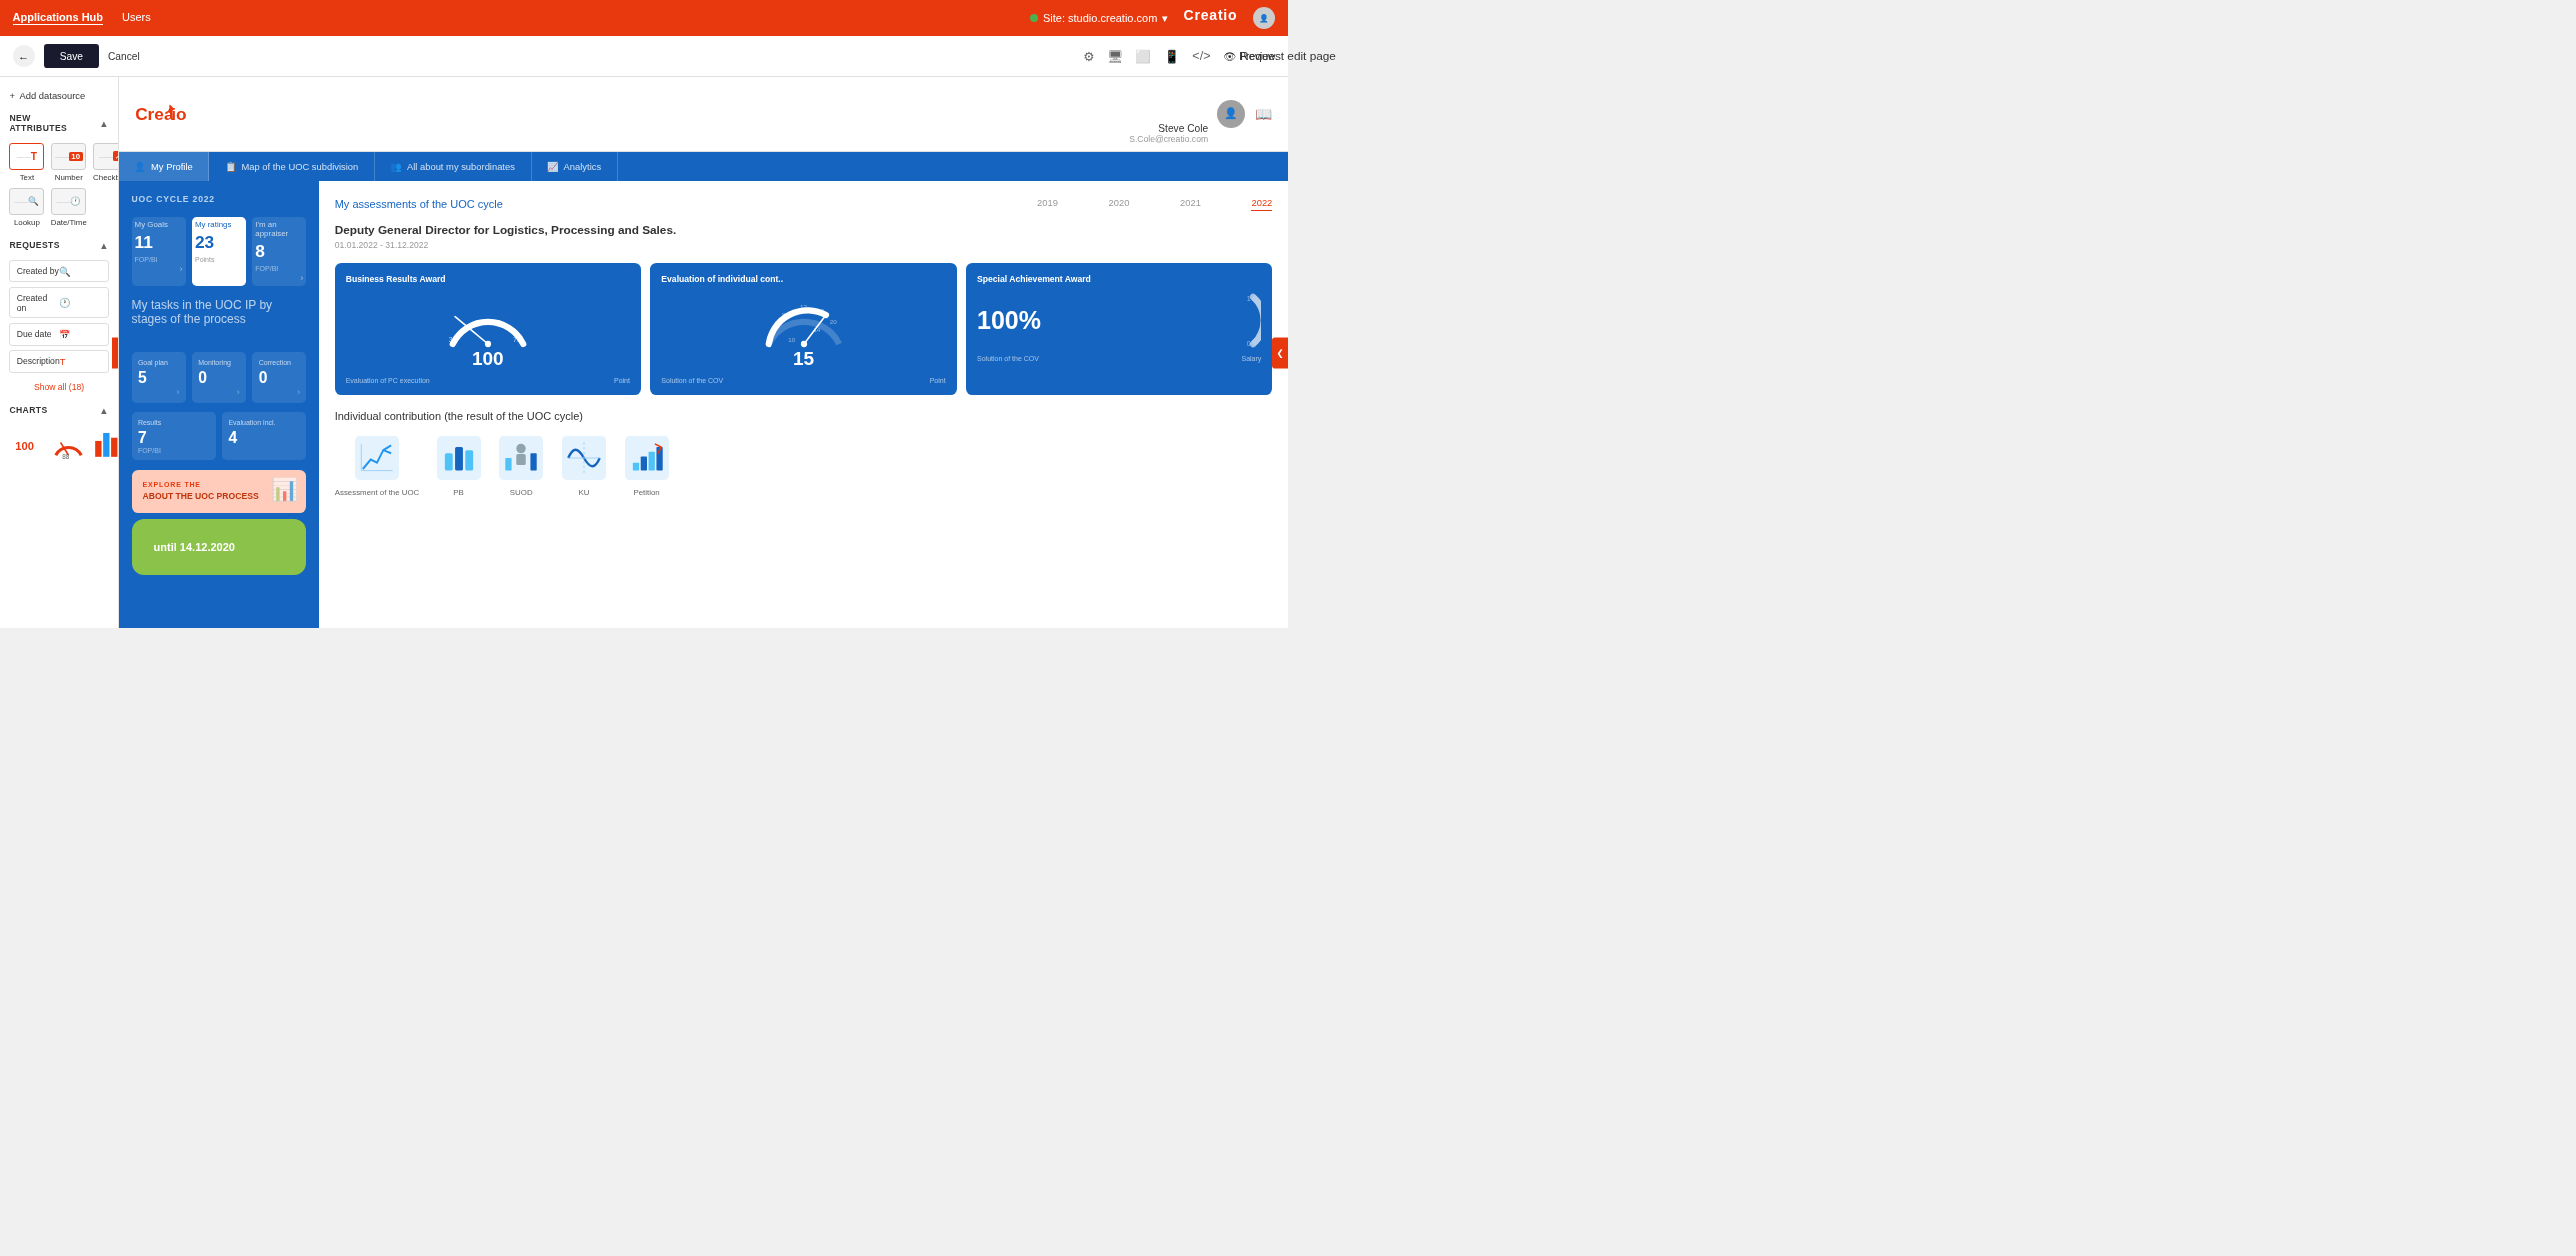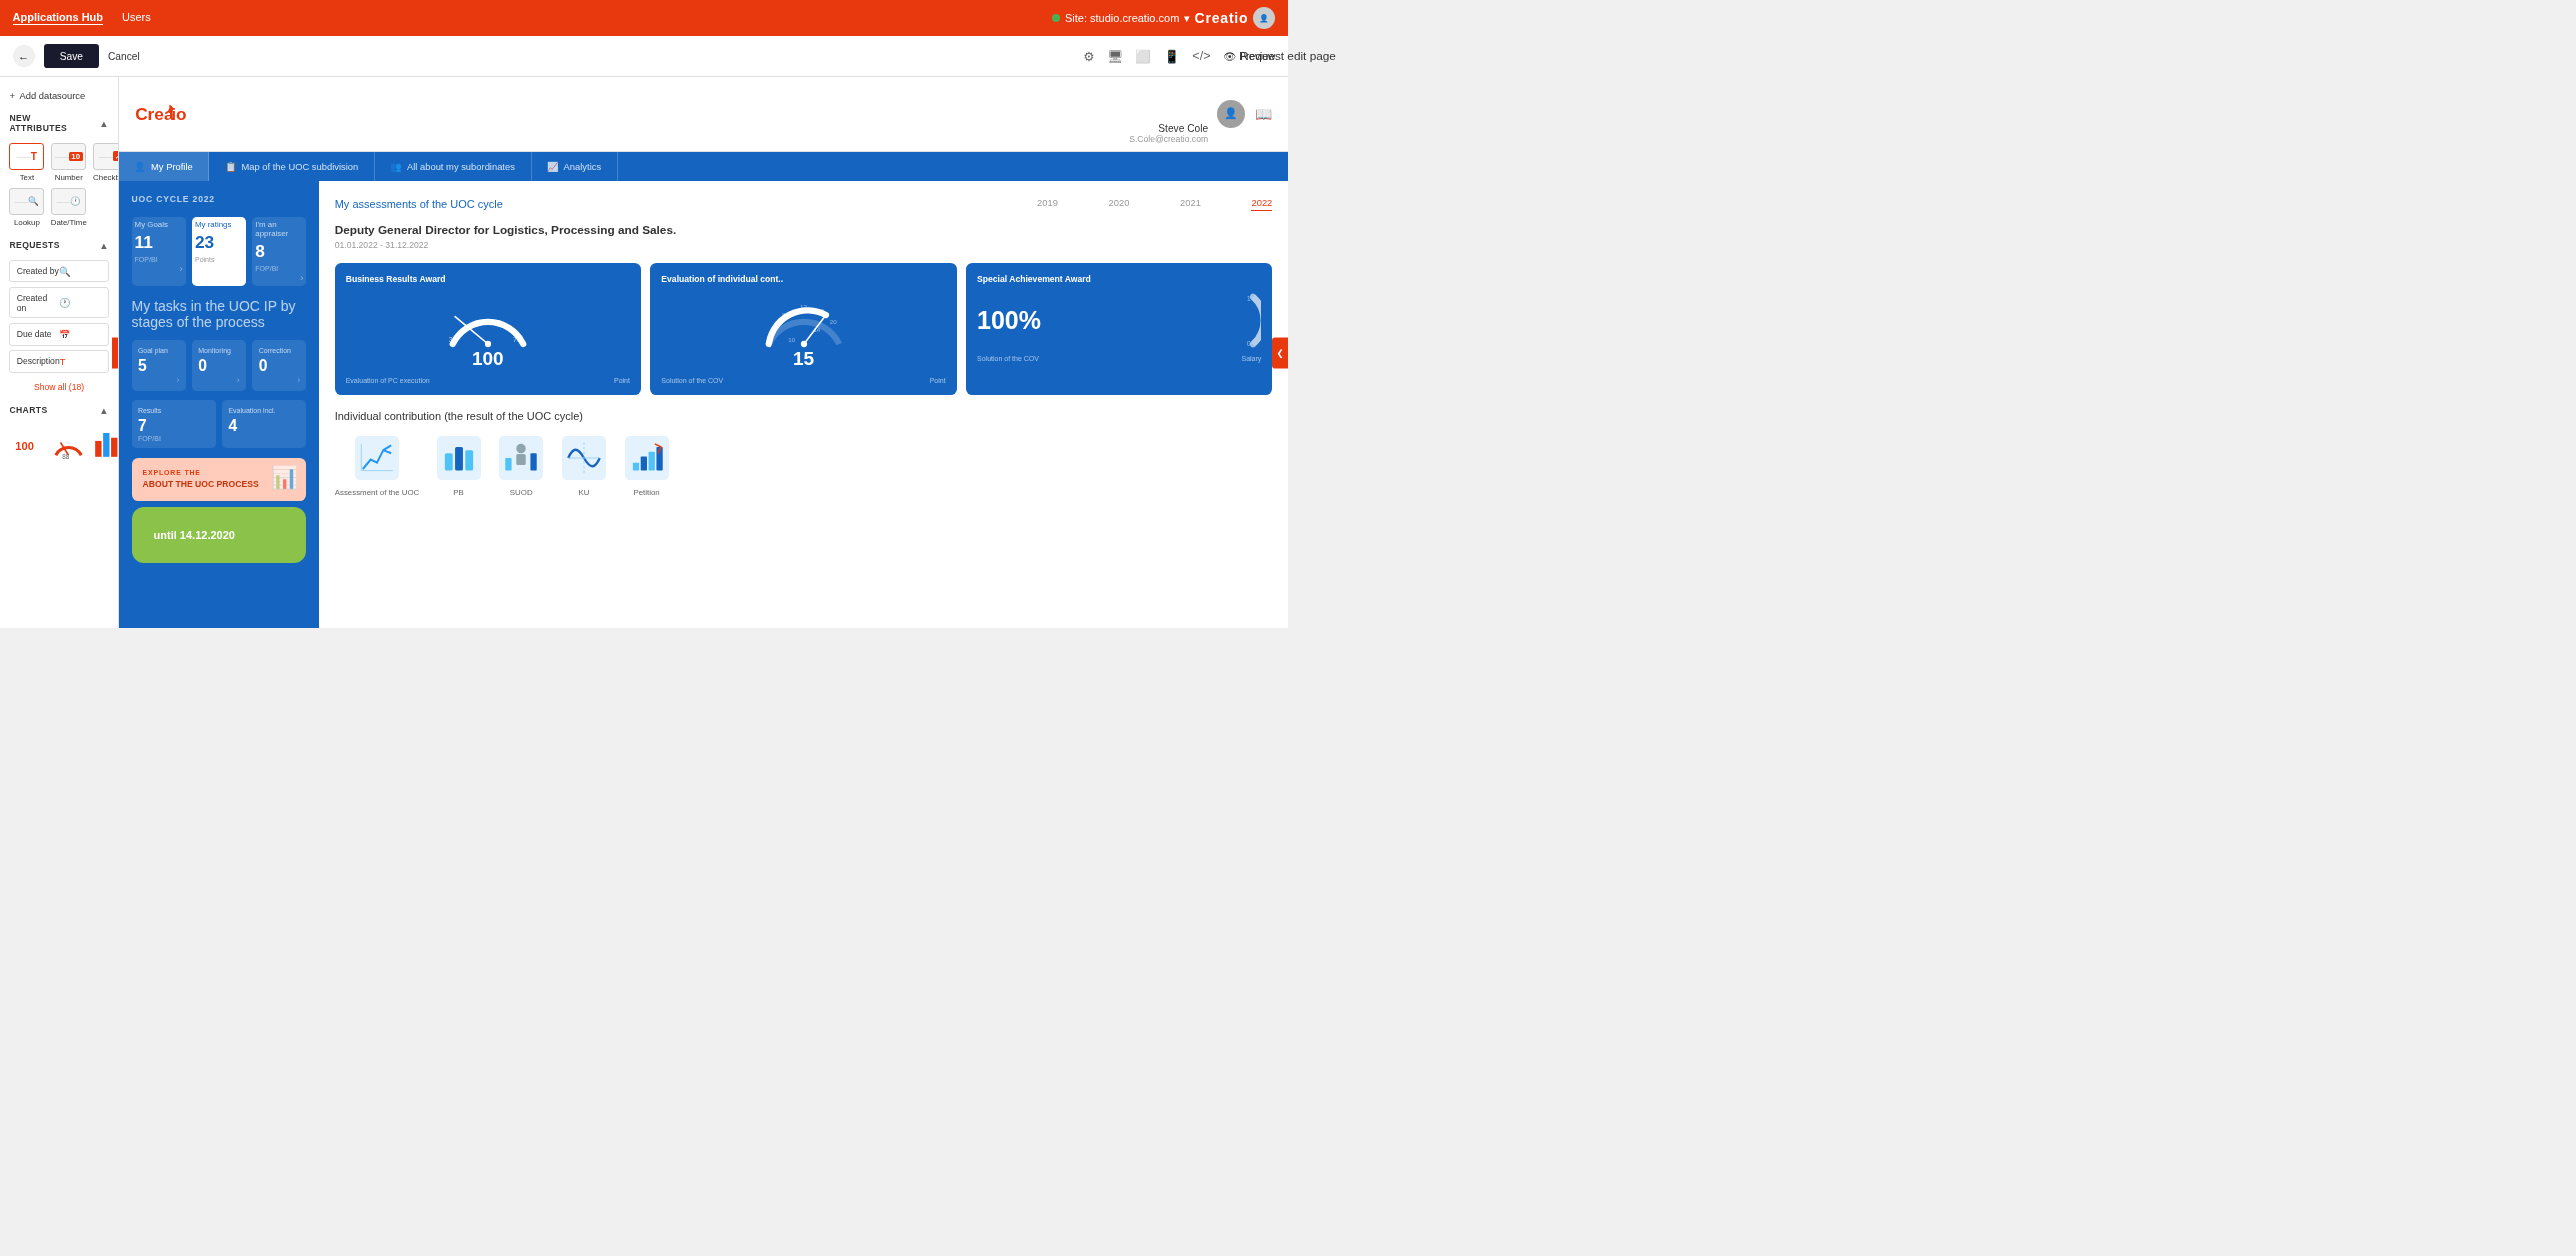--- a/index.html
+++ b/index.html
@@ -10,21 +10,21 @@
       background: #e8380d;
       height: 36px;
       display: flex;
       align-items: center;
       padding: 0 12.6px;
       color: white;
       font-size: 11px;
     }
     .top-nav-left { display: flex; gap: 19px; flex: 1; }
     .top-nav-app { font-weight: 600; border-bottom: 1.6px solid white; padding-bottom: 1.6px; }
-    .top-nav-right { display: flex; align-items: center; gap: 5px; }
+    .top-nav-right { display: flex; gap: 16px; }
     .site-indicator { display: flex; align-items: center; gap: 4.7px; }
     .site-dot { width: 7.9px; height: 7.9px; background: #4caf50; border-radius: 50%; }
     .creatio-logo-top { font-size: 14px; font-weight: bold; letter-spacing: 0.8px; }
     .user-avatar-top { width: 22px; height: 22px; border-radius: 50%; background: #ccc; overflow: hidden; display: flex; align-items: center; justify-content: center; font-size: 7.9px; color: #666; }
 
     
     .toolbar {
       background: white;
       height: 41px;
       display: flex;
@@ -104,21 +104,21 @@
     .stat-box { flex: 1; background: rgba(255,255,255,0.1); border-radius: 4.7px; padding: 3px; cursor: pointer; }
     .stat-box.highlight { background: white; }
     .stat-label { font-size: 7.9px; color: rgba(255,255,255,0.7); margin-bottom: 3.1px; }
     .stat-box.highlight .stat-label { color: #1565c0; }
     .stat-value { font-size: 17.3px; font-weight: bold; color: white; }
     .stat-box.highlight .stat-value { color: #1565c0; }
     .stat-sub { font-size: 7px; color: rgba(255,255,255,0.5); margin-top: 3.1px; }
     .stat-box.highlight .stat-sub { color: #999; }
     .stat-arrow { text-align: right; color: rgba(255,255,255,0.5); font-size: 9.4px; }
 
-    .tasks-title { font-size: 14px; color: rgba(255,255,255,0.7); margin-bottom: 10px; }
+    .tasks-title { font-size: 12px; color: rgba(255,255,255,0.7); margin-bottom: 26px; }
     .tasks-grid { display: grid; grid-template-columns: 1fr 1fr 1fr; gap: 6.3px; margin-bottom: 9.4px; }
     .task-box { background: rgba(255,255,255,0.1); border-radius: 4.7px; padding: 6.3px; cursor: pointer; }
     .task-label { font-size: 7px; color: rgba(255,255,255,0.7); margin-bottom: 3.1px; }
     .task-value { font-size: 15.7px; font-weight: bold; color: white; }
     .task-sub { font-size: 7px; color: rgba(255,255,255,0.5); }
     .task-arrow { text-align: right; font-size: 8.6px; color: rgba(255,255,255,0.4); }
 
     .tasks-grid-2 { display: grid; grid-template-columns: 1fr 1fr; gap: 6.3px; }
 
     .promo-card { background: #ffccbc; border-radius: 6.3px; padding: 11px; margin-top: 9.4px; position: relative; overflow: hidden; }

